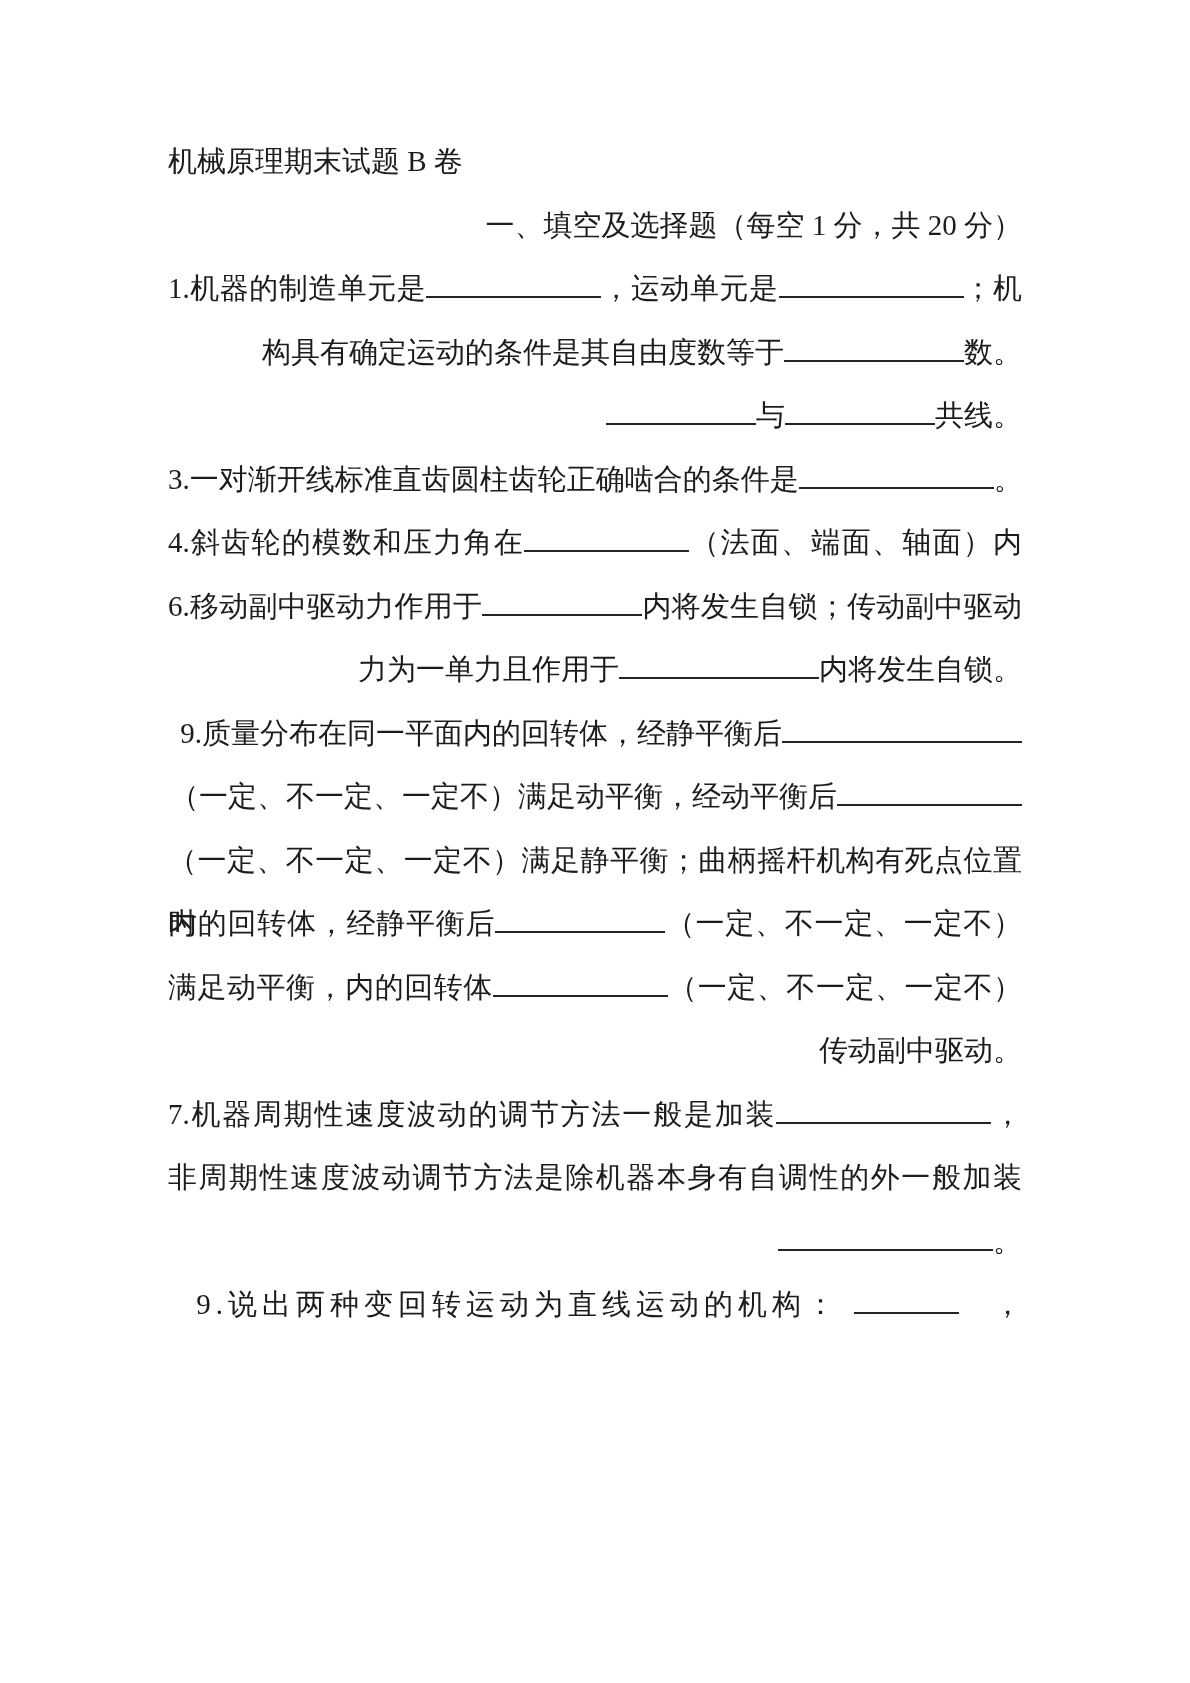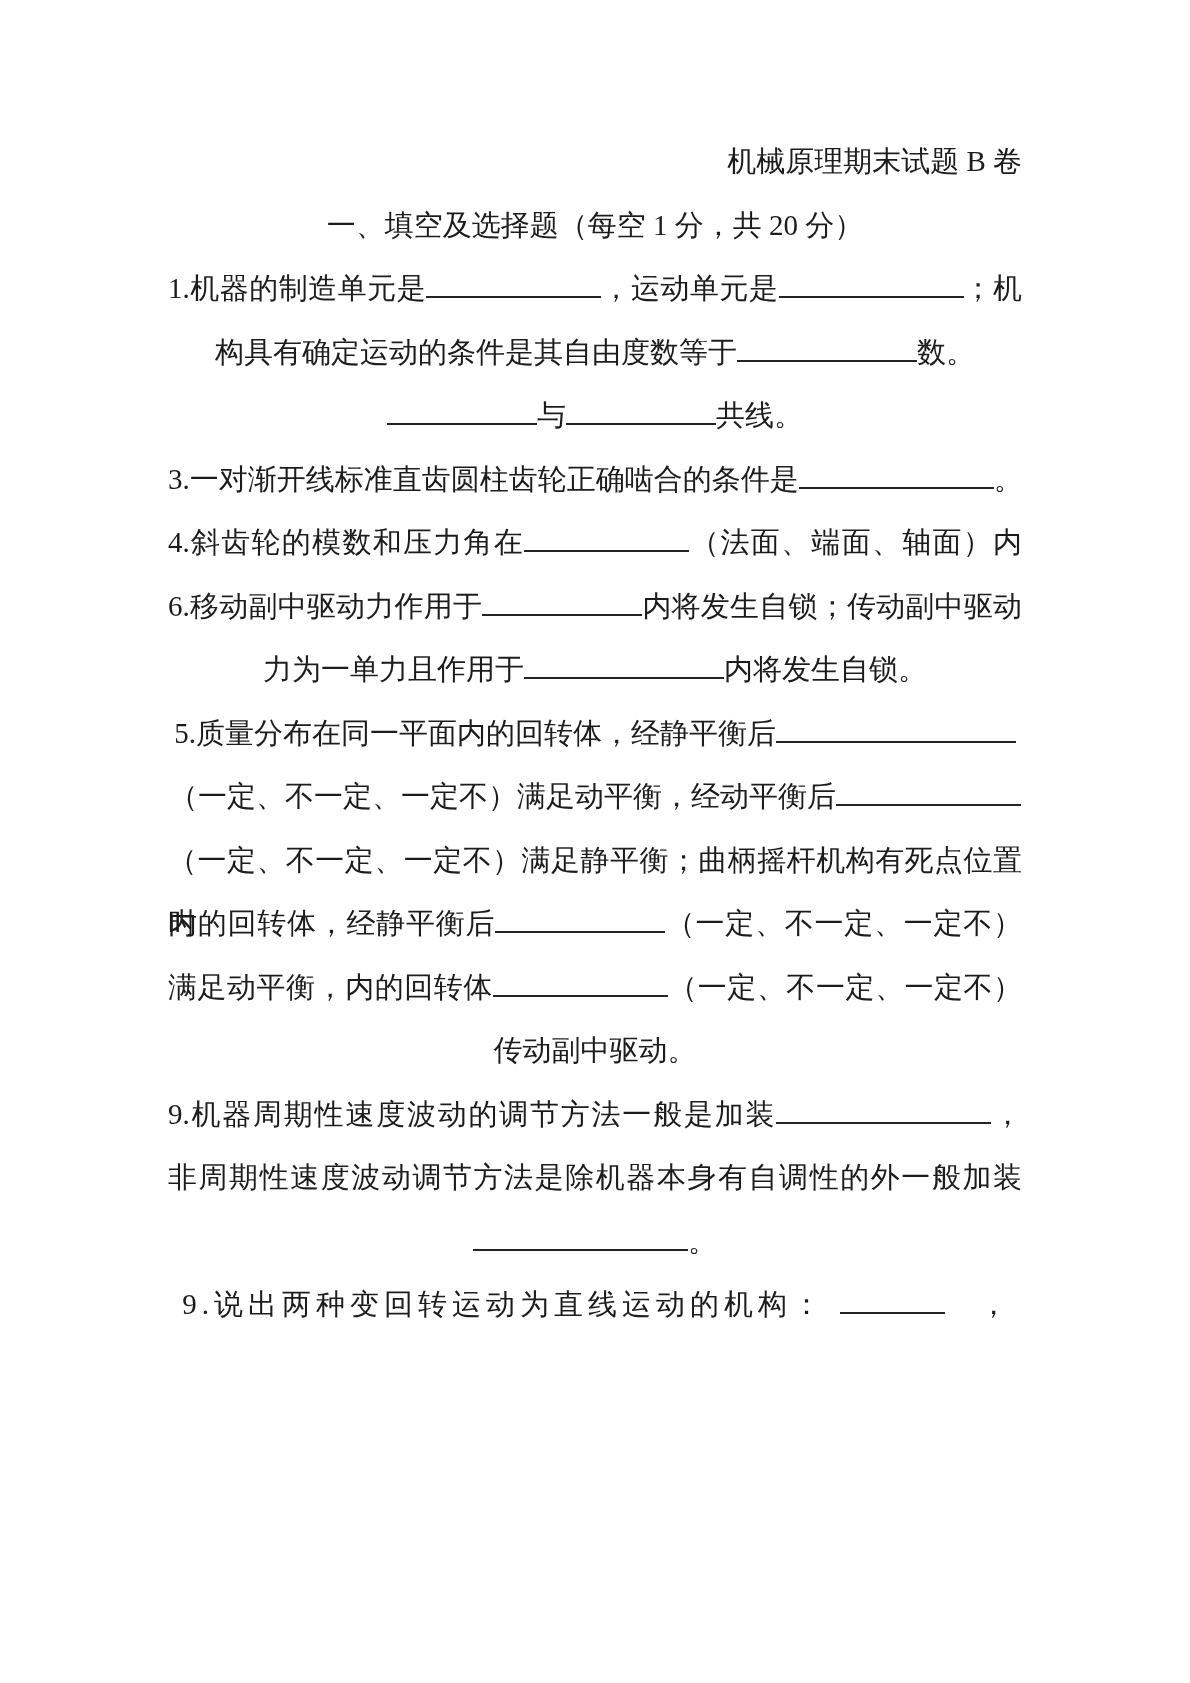--- a/index.html
+++ b/index.html
@@ -18,24 +18,24 @@
     box-sizing: border-box;
     width: 1190px;
     height: 1683px;
     padding: 130px 168px 0 168px;
   }
   .line {
     height: 63.5px;
     line-height: 63.5px;
     font-size: 29px;
     white-space: nowrap;
-    text-align: center;
+    text-align: right;
   }
   .line.center {
-    text-align: right;
+    text-align: left;
   }
   .line.justify {
     white-space: normal;
     text-align: justify;
     text-align-last: justify;
     text-justify: distribute;
   }
   .blank {
     display: inline-block;
     height: 1em;
@@ -61,23 +61,23 @@
 <div class="page">
     <div class="line center"><span>机械原理期末试题 B 卷</span></div>
     <div class="line"><span>一、填空及选择题（每空 1 分，共 20 分）</span></div>
     <div class="line justify"><span>1.机器的制造单元是</span><span class="blank" style="width: 175px;"></span><span>，运动单元是</span><span class="blank" style="width: 185px;"></span><span>；机</span></div>
     <div class="line"><span>构具有确定运动的条件是其自由度数等于</span><span class="blank" style="width: 180px;"></span><span>数。</span></div>
     <div class="line"><span class="blank" style="width: 150px;"></span><span>与</span><span class="blank" style="width: 150px;"></span><span>共线。</span></div>
     <div class="line"><span>3.一对渐开线标准直齿圆柱齿轮正确啮合的条件是</span><span class="blank" style="width: 195px;"></span><span>。</span></div>
     <div class="line justify"><span>4.斜齿轮的模数和压力角在</span><span class="blank" style="width: 165px;"></span><span>（法面、端面、轴面）内</span></div>
     <div class="line justify"><span>6.移动副中驱动力作用于</span><span class="blank" style="width: 160px;"></span><span>内将发生自锁；传动副中驱动</span></div>
     <div class="line"><span>力为一单力且作用于</span><span class="blank" style="width: 200px;"></span><span>内将发生自锁。</span></div>
-    <div class="line"><span>5.质量分布在同一平面内的回转体，经静平衡后</span><span class="blank" style="width: 240px;"></span></div>
+    <div class="line"><span>9.质量分布在同一平面内的回转体，经静平衡后</span><span class="blank" style="width: 240px;"></span></div>
     <div class="line"><span>（一定、不一定、一定不）满足动平衡，经动平衡后</span><span class="blank" style="width: 185px;"></span></div>
     <div class="line justify"><span>（一定、不一定、一定不）满足静平衡；曲柄摇杆机构有死点位置时</span></div>
     <div class="line justify"><span>内的回转体，经静平衡后</span><span class="blank" style="width: 170px;"></span><span>（一定、不一定、一定不）</span></div>
     <div class="line justify"><span>满足动平衡，内的回转体</span><span class="blank" style="width: 175px;"></span><span>（一定、不一定、一定不）</span></div>
     <div class="line"><span>传动副中驱动。</span></div>
-    <div class="line justify"><span>9.机器周期性速度波动的调节方法一般是加装</span><span class="blank" style="width: 215px;"></span><span>，</span></div>
+    <div class="line justify"><span>7.机器周期性速度波动的调节方法一般是加装</span><span class="blank" style="width: 215px;"></span><span>，</span></div>
     <div class="line justify"><span>非周期性速度波动调节方法是除机器本身有自调性的外一般加装</span></div>
     <div class="line"><span class="blank" style="width: 215px;"></span><span>。</span></div>
     <div class="line"><span class="spread">9.说出两种变回转运动为直线运动的机构：</span><span class="hspace" style="width: 14px;"></span><span class="blank" style="width: 105px;"></span><span class="hspace" style="width: 34px;"></span><span>，</span></div>
   </div>
 
 </body></html>

